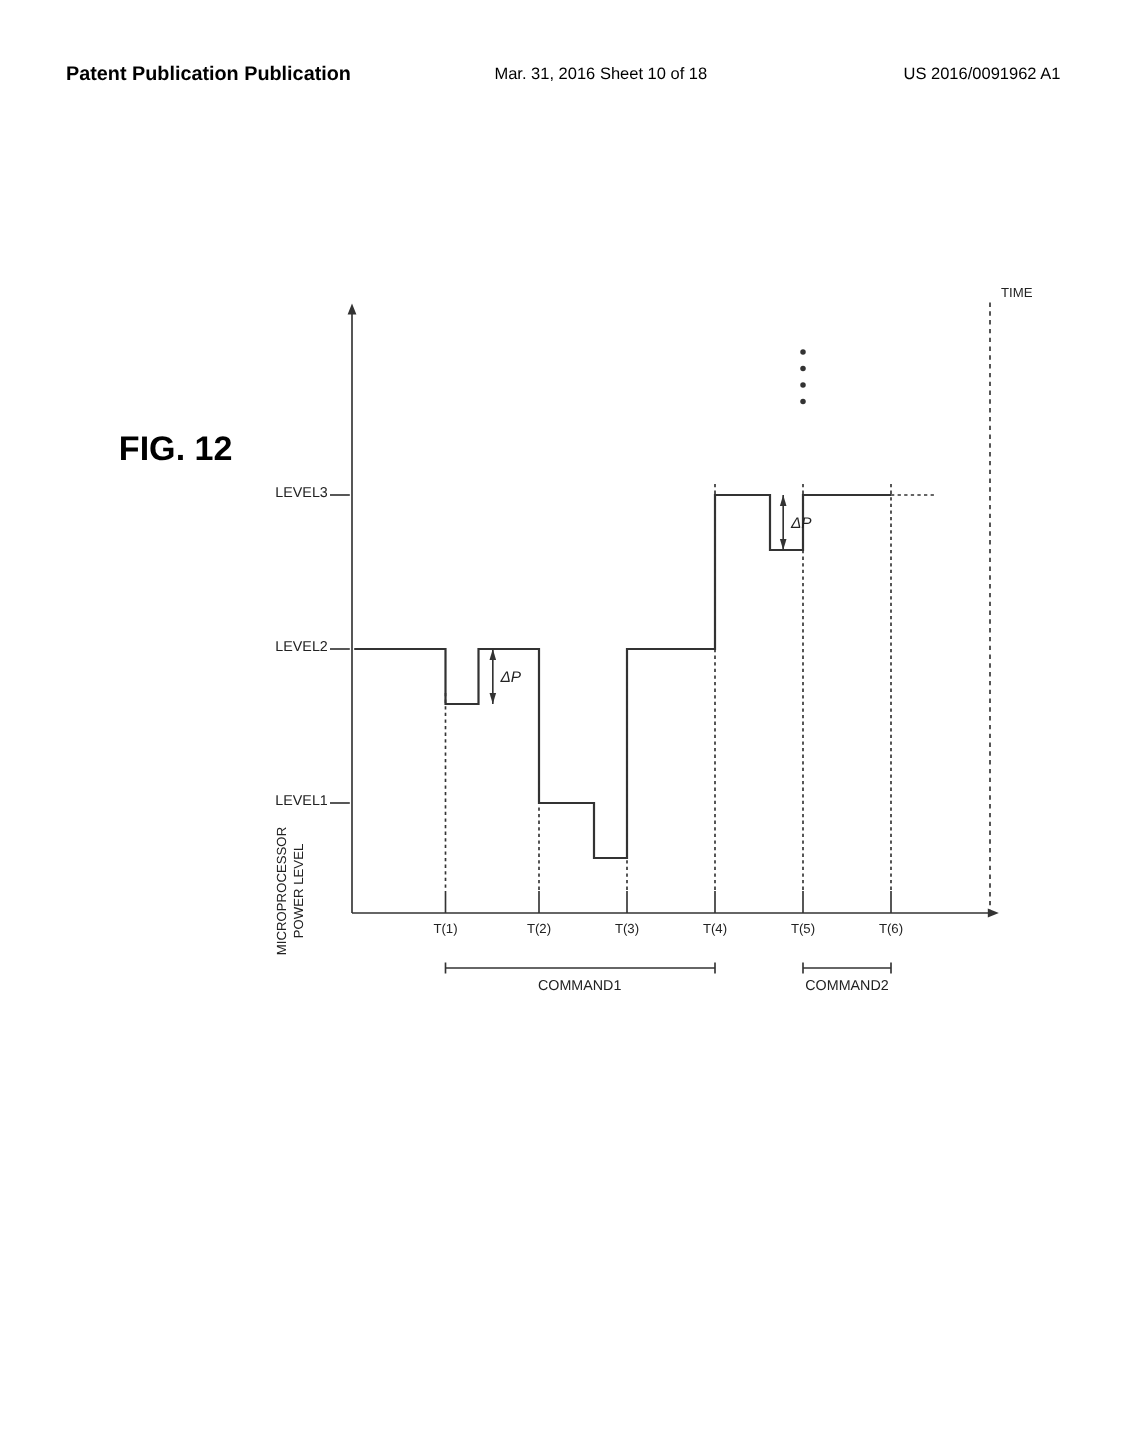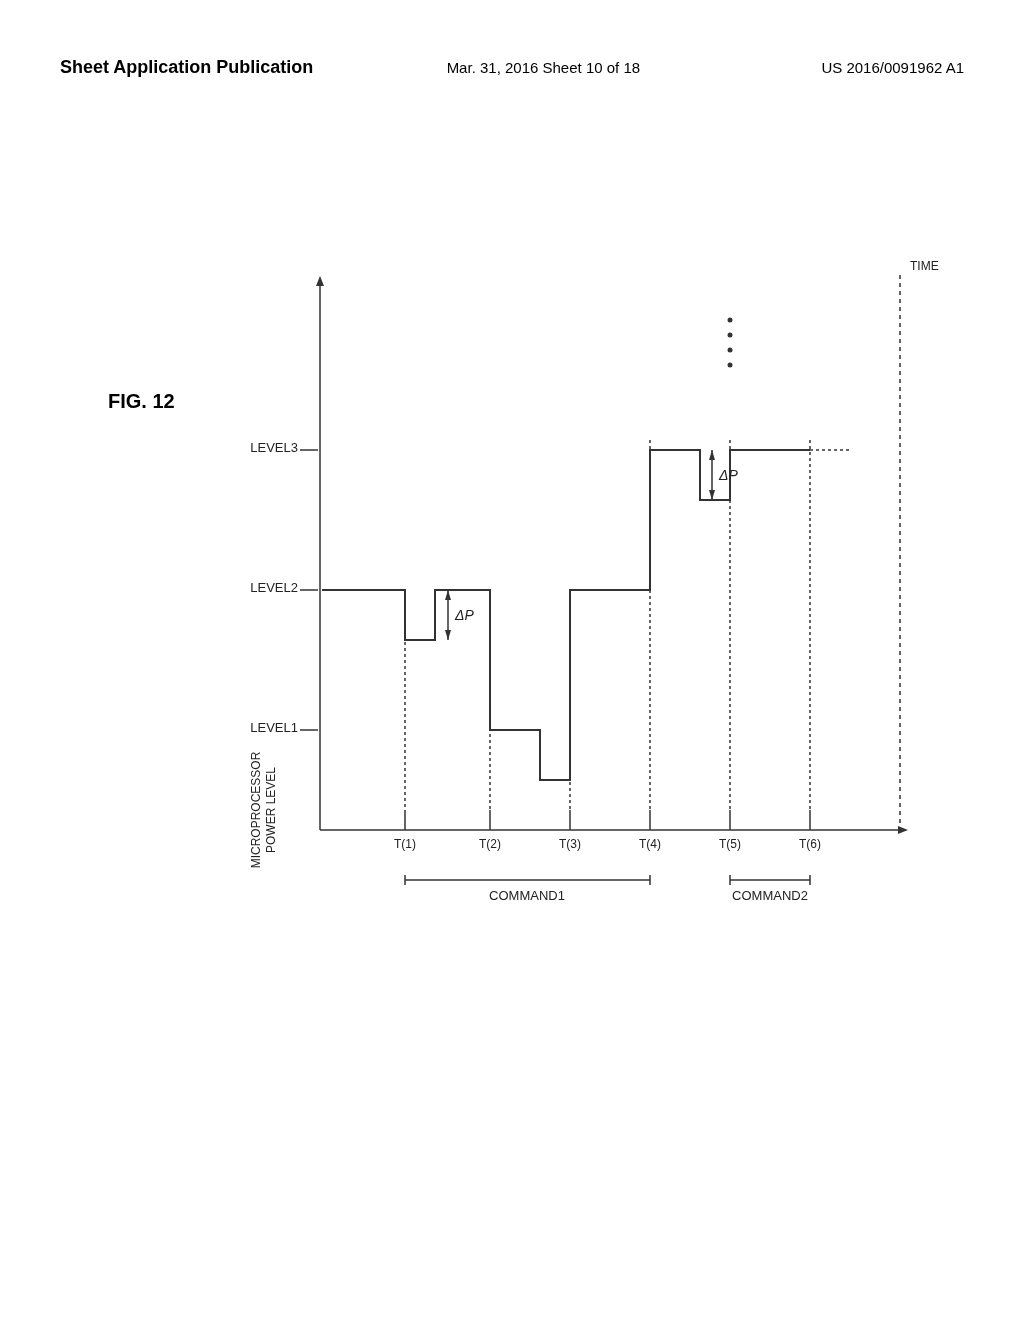--- a/index.html
+++ b/index.html
@@ -49,21 +49,21 @@
       text-align: right;
       padding-top: 4px;
       margin-left: 48px;
     }
 
     
     .fig-label {
       position: absolute;
       top: 390px;
       left: 108px;
-      font-size: 20px;
+      font-size: 31px;
       font-family: Arial, sans-serif;
       font-weight: bold;
       writing-mode: horizontal-tb;
     }
 
     
     .diagram-container {
       position: absolute;
       top: 190px;
       left: 240px;
@@ -78,21 +78,21 @@
     }
 
   </style>
 </head>
 <body>
 
 <div class="page">
 
   <div class="header">
     <div class="header-left">
-      <span>Sheet Application Publication</span>
+      <span>Patent Publication Publication</span>
     </div>
     <div class="header-center">
       <span>Mar. 31, 2016  Sheet 10 of 18</span>
     </div>
     <div class="header-right">
       <span>US 2016/0091962 A1</span>
     </div>
   </div>
 
   <div class="fig-label">

